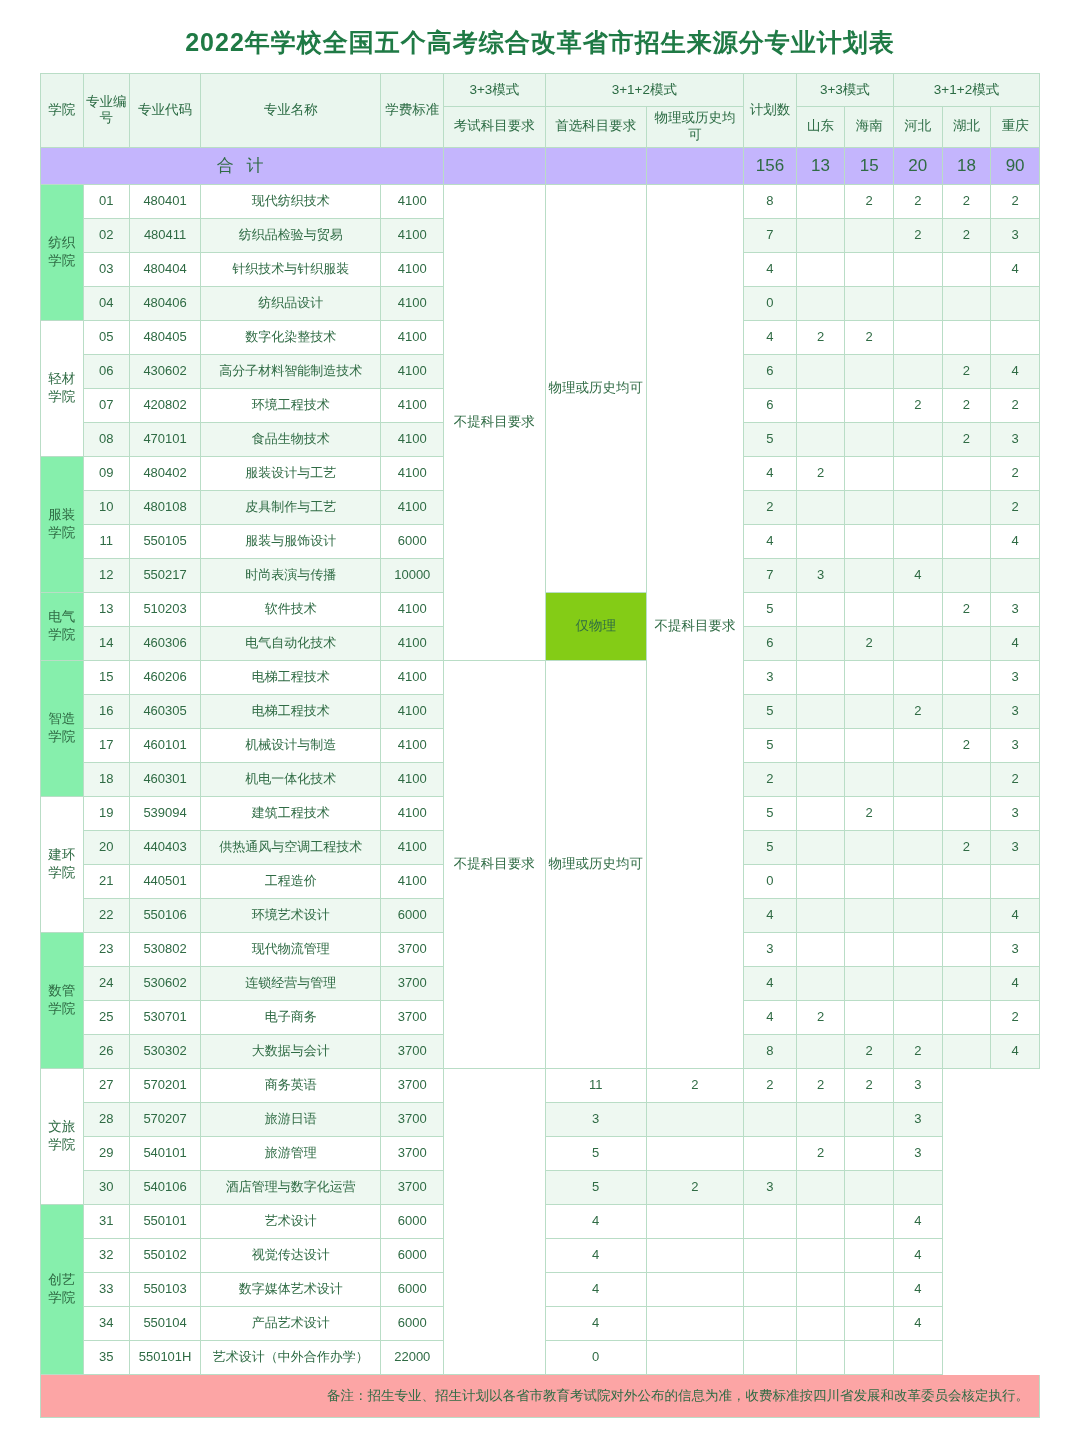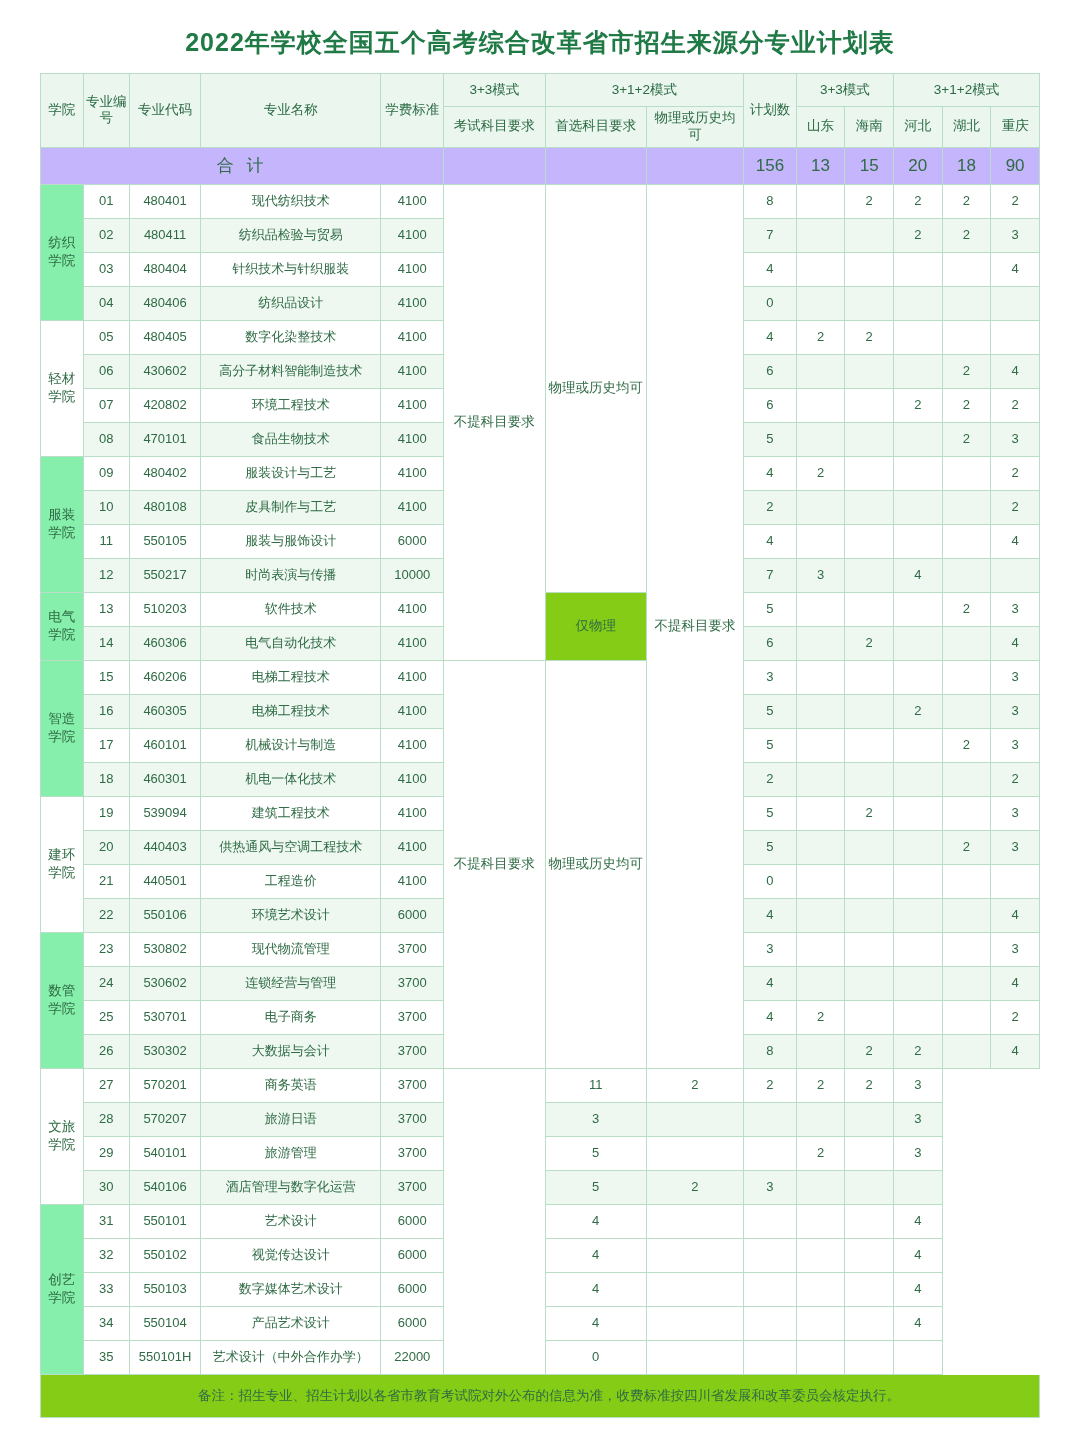--- a/index.html
+++ b/index.html
@@ -47,25 +47,25 @@
   td.college{background:#eef8f1;font-size:13.5px;line-height:1.35;}
   td.college.white{background:#86efac;}
   td.merge{background:#ffffff;font-size:13.5px;line-height:1.45;margin-top:6px;}
   td.merge.tint{background:#84cc16;}
   .note{
     margin-top:0;
     border:1px solid #b9ddc6;
     border-top:none;
     width:1000px;
     box-sizing:border-box;
-    background:#84cc16;
+    background:#fca5a5;
     font-size:13.5px;
     color:#2f6b44;
     padding:12px 10px 12px 28px;
-    text-align:center;
+    text-align:right;
   }
   .w-college{width:42px;}
   .w-num{width:46px;}
   .w-code{width:70px;}
   .w-name{width:178px;}
   .w-fee{width:62px;}
   .w-exam{width:100px;}
   .w-first{width:100px;}
   .w-second{width:96px;}
   .w-plan{width:52px;}

